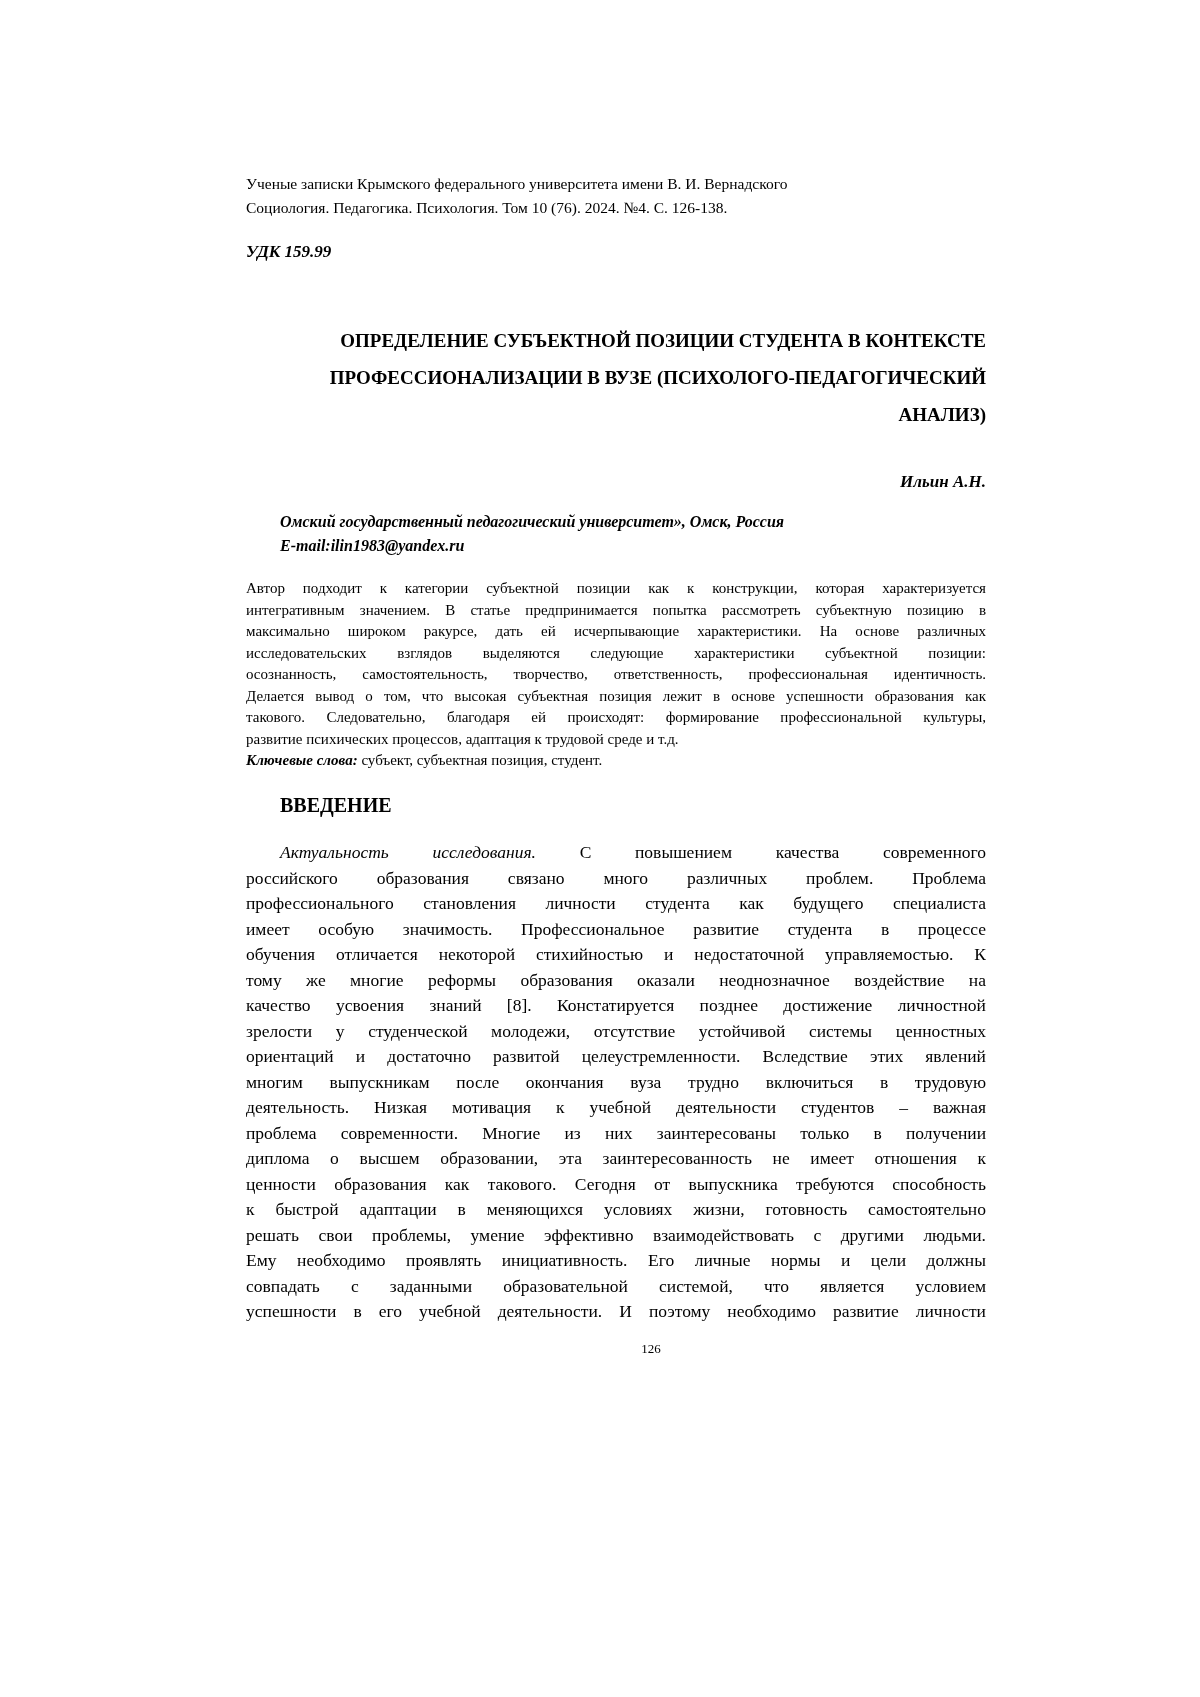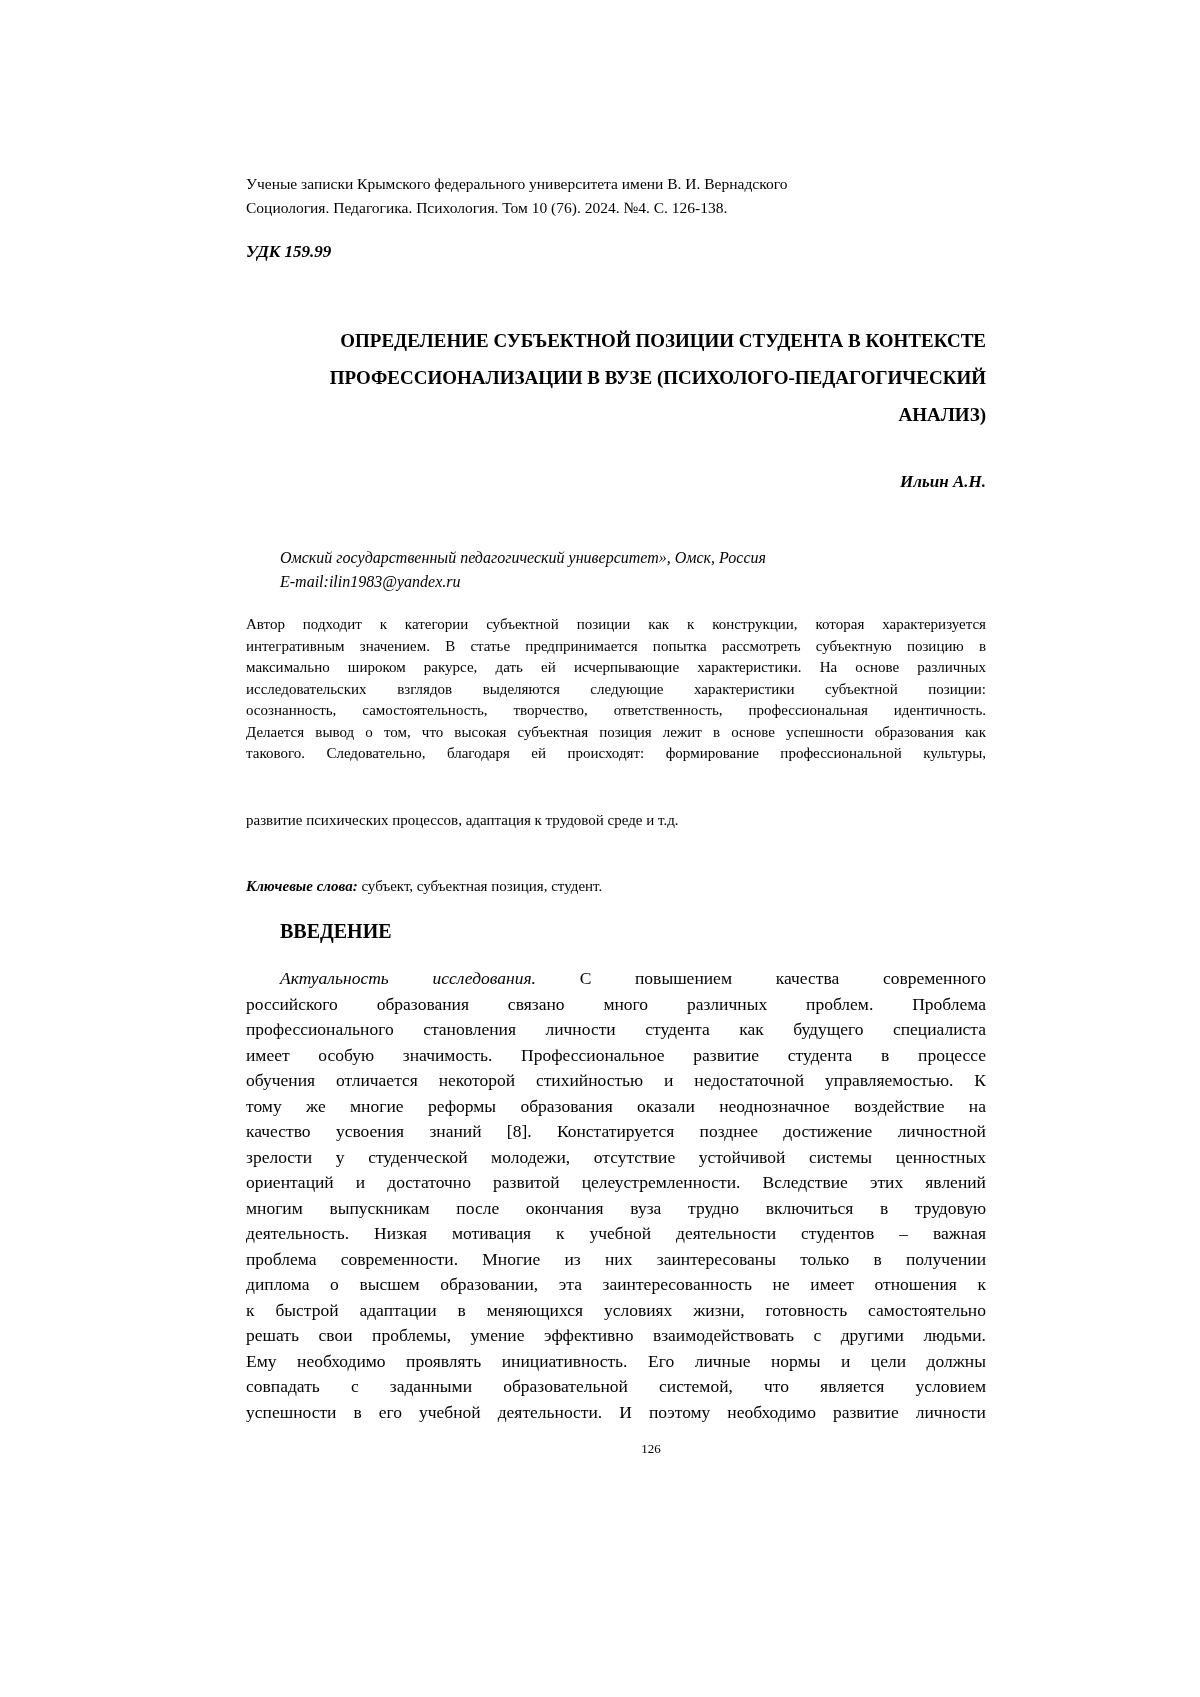--- a/index.html
+++ b/index.html
@@ -41,40 +41,39 @@
   .author {
     margin-top: 37px;
     font-size: 17px;
     line-height: 24px;
     font-weight: bold;
     font-style: italic;
     text-align: right;
     padding-left: 90px;
   }
   .affiliation {
-    margin-top: 52px;
+    margin-top: 16px;
     font-size: 16px;
     line-height: 24px;
-    font-weight: normal;
+    font-weight: bold;
     font-style: italic;
     padding-left: 34px;
   }
   .abstract {
     margin-top: 20px;
     font-size: 15px;
     line-height: 21.5px;
   }
   .aline {
     text-align: justify;
     text-align-last: justify;
   }
   .aline.last {
     text-align: center;
     text-align-last: left;
-    margin-top: 45px;
   }
   .keywords-label {
     font-weight: bold;
     font-style: italic;
   }
   .intro-heading {
     margin-top: 21px;
     font-size: 20px;
     line-height: 25.5px;
     font-weight: bold;
@@ -156,20 +155,21 @@
         <div class="bline">имеет особую значимость. Профессиональное развитие студента в процессе</div>
         <div class="bline">обучения отличается некоторой стихийностью и недостаточной управляемостью. К</div>
         <div class="bline">тому же многие реформы образования оказали неоднозначное воздействие на</div>
         <div class="bline">качество усвоения знаний [8]. Констатируется позднее достижение личностной</div>
         <div class="bline">зрелости у студенческой молодежи, отсутствие устойчивой системы ценностных</div>
         <div class="bline">ориентаций и достаточно развитой целеустремленности. Вследствие этих явлений</div>
         <div class="bline">многим выпускникам после окончания вуза трудно включиться в трудовую</div>
         <div class="bline">деятельность. Низкая мотивация к учебной деятельности студентов – важная</div>
         <div class="bline">проблема современности. Многие из них заинтересованы только в получении</div>
         <div class="bline">диплома о высшем образовании, эта заинтересованность не имеет отношения к</div>
+        <div class="bline">ценности образования как такового. Сегодня от выпускника требуются способность</div>
         <div class="bline">к быстрой адаптации в меняющихся условиях жизни, готовность самостоятельно</div>
         <div class="bline">решать свои проблемы, умение эффективно взаимодействовать с другими людьми.</div>
         <div class="bline">Ему необходимо проявлять инициативность. Его личные нормы и цели должны</div>
         <div class="bline">совпадать с заданными образовательной системой, что является условием</div>
         <div class="bline">успешности в его учебной деятельности. И поэтому необходимо развитие личности</div>
       </div>
   </div>
 
   <div class="pagenum">126</div>
 

